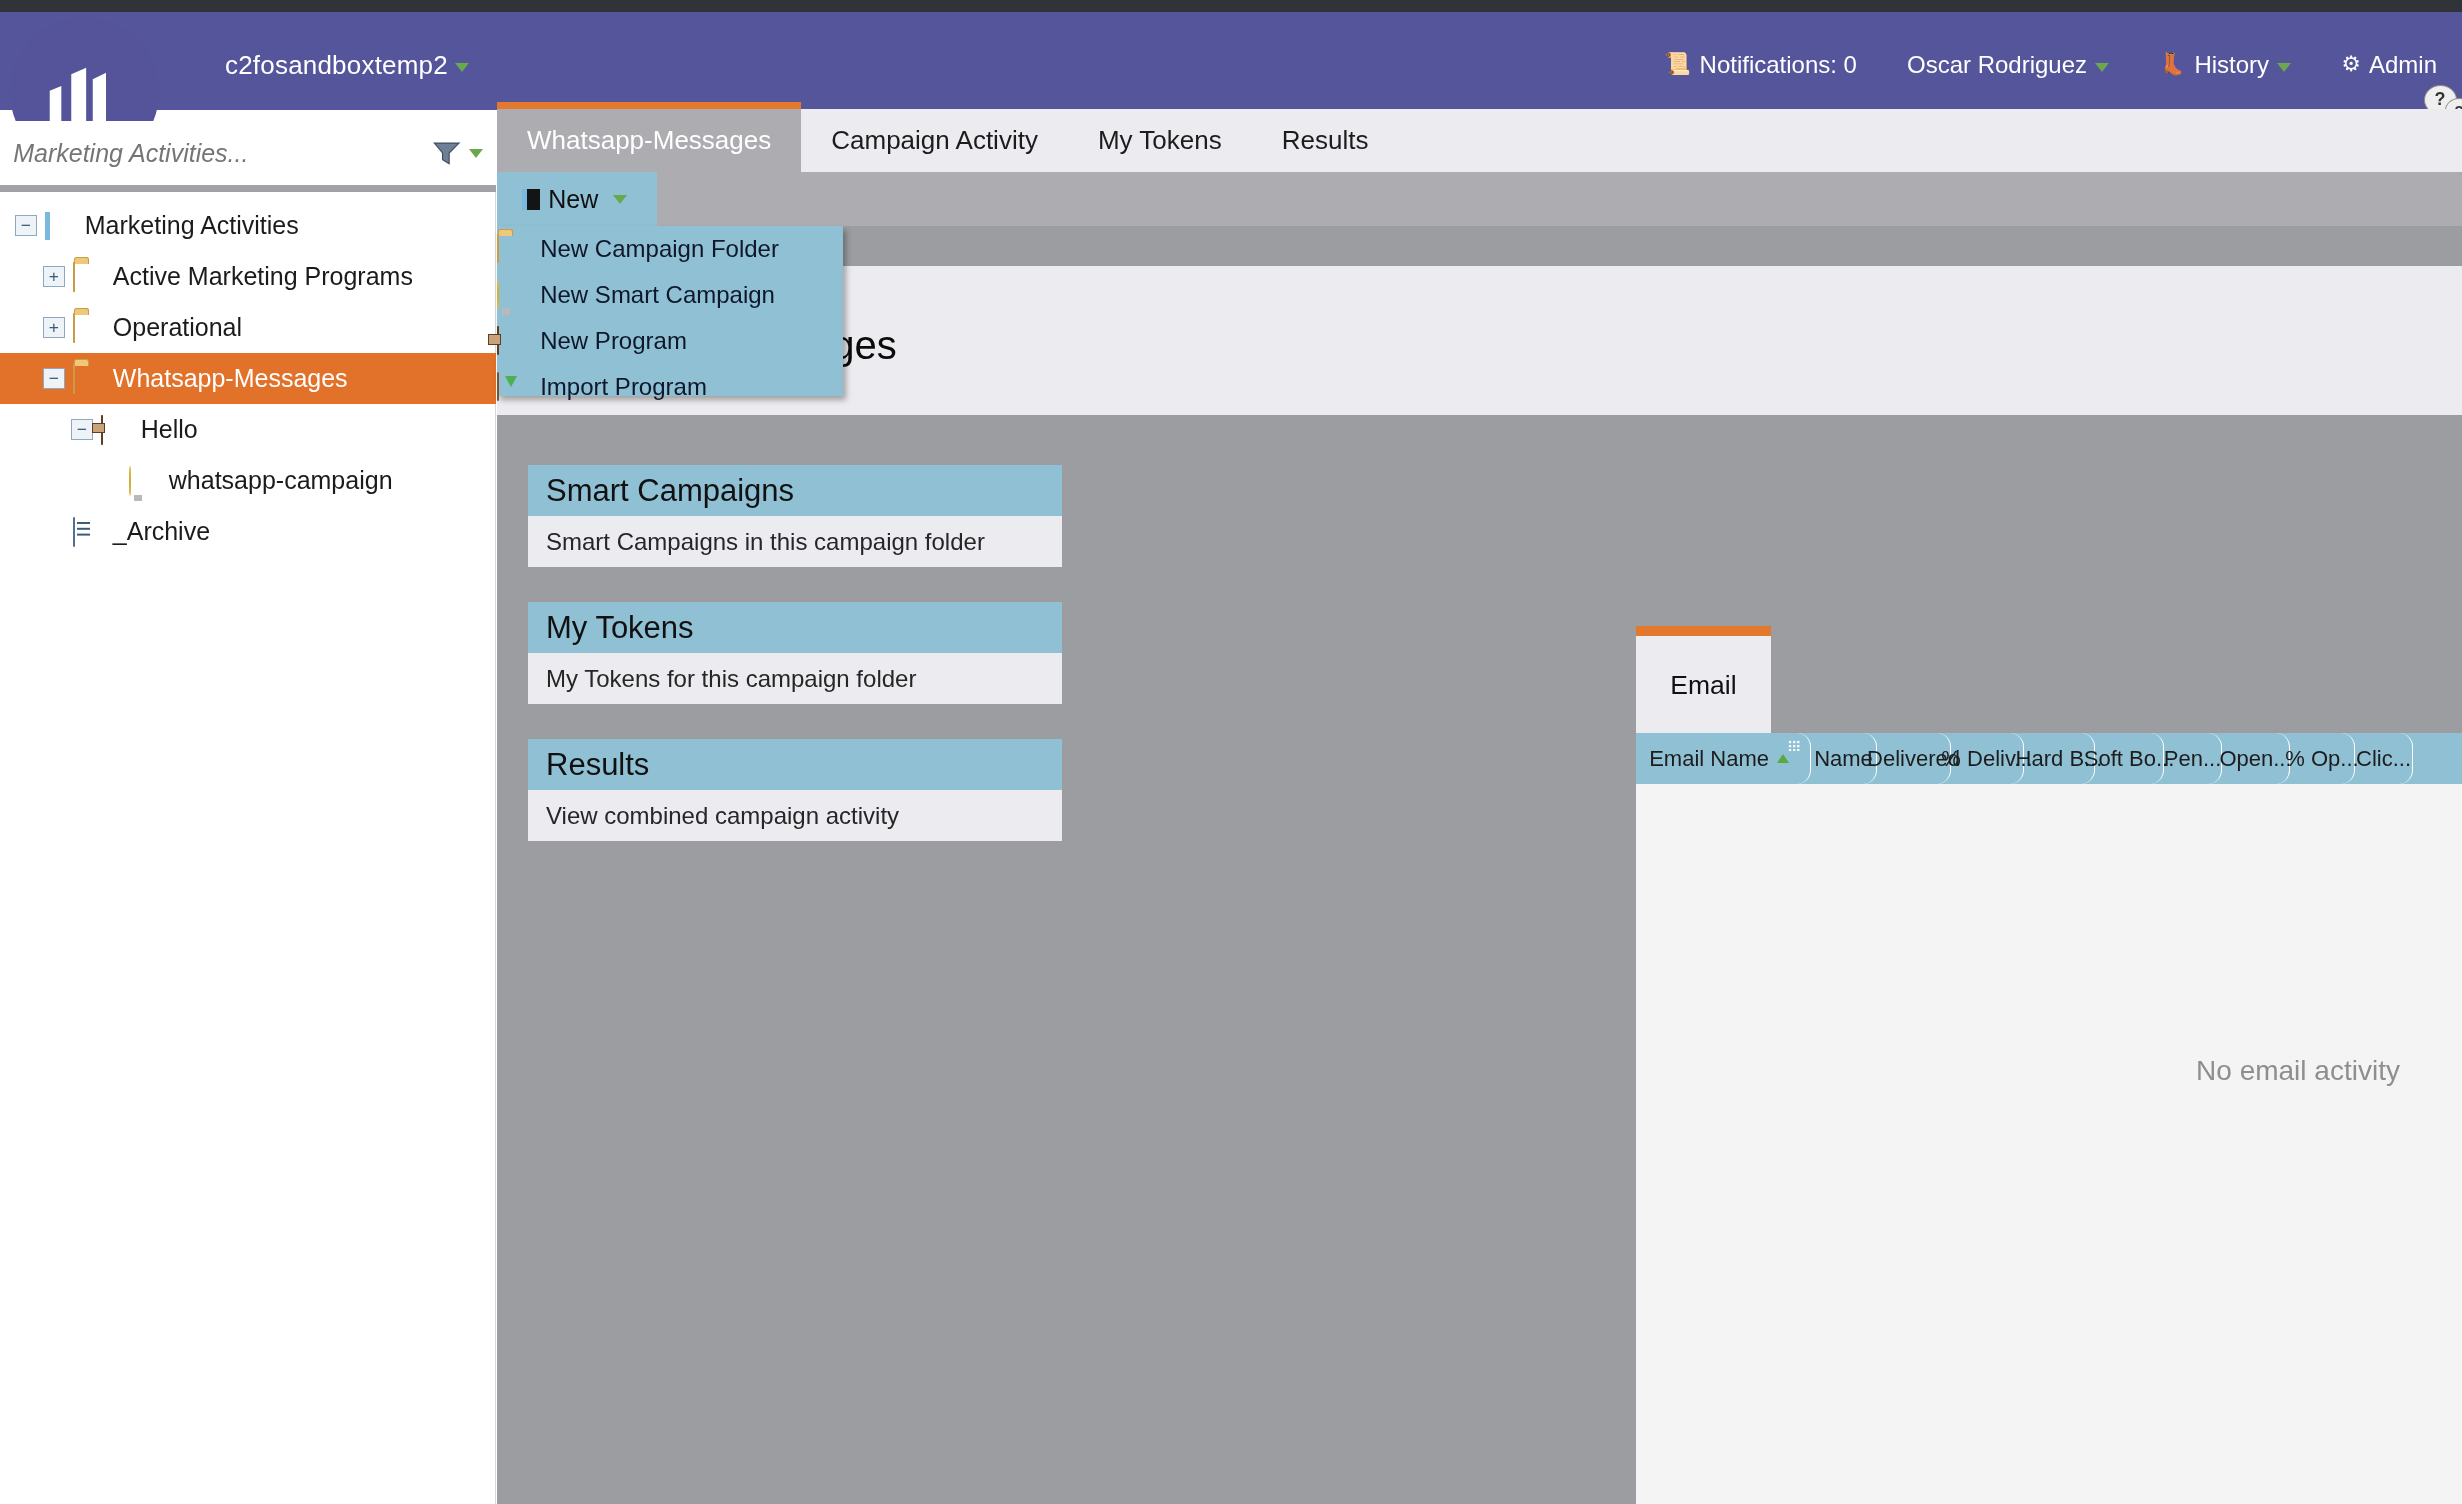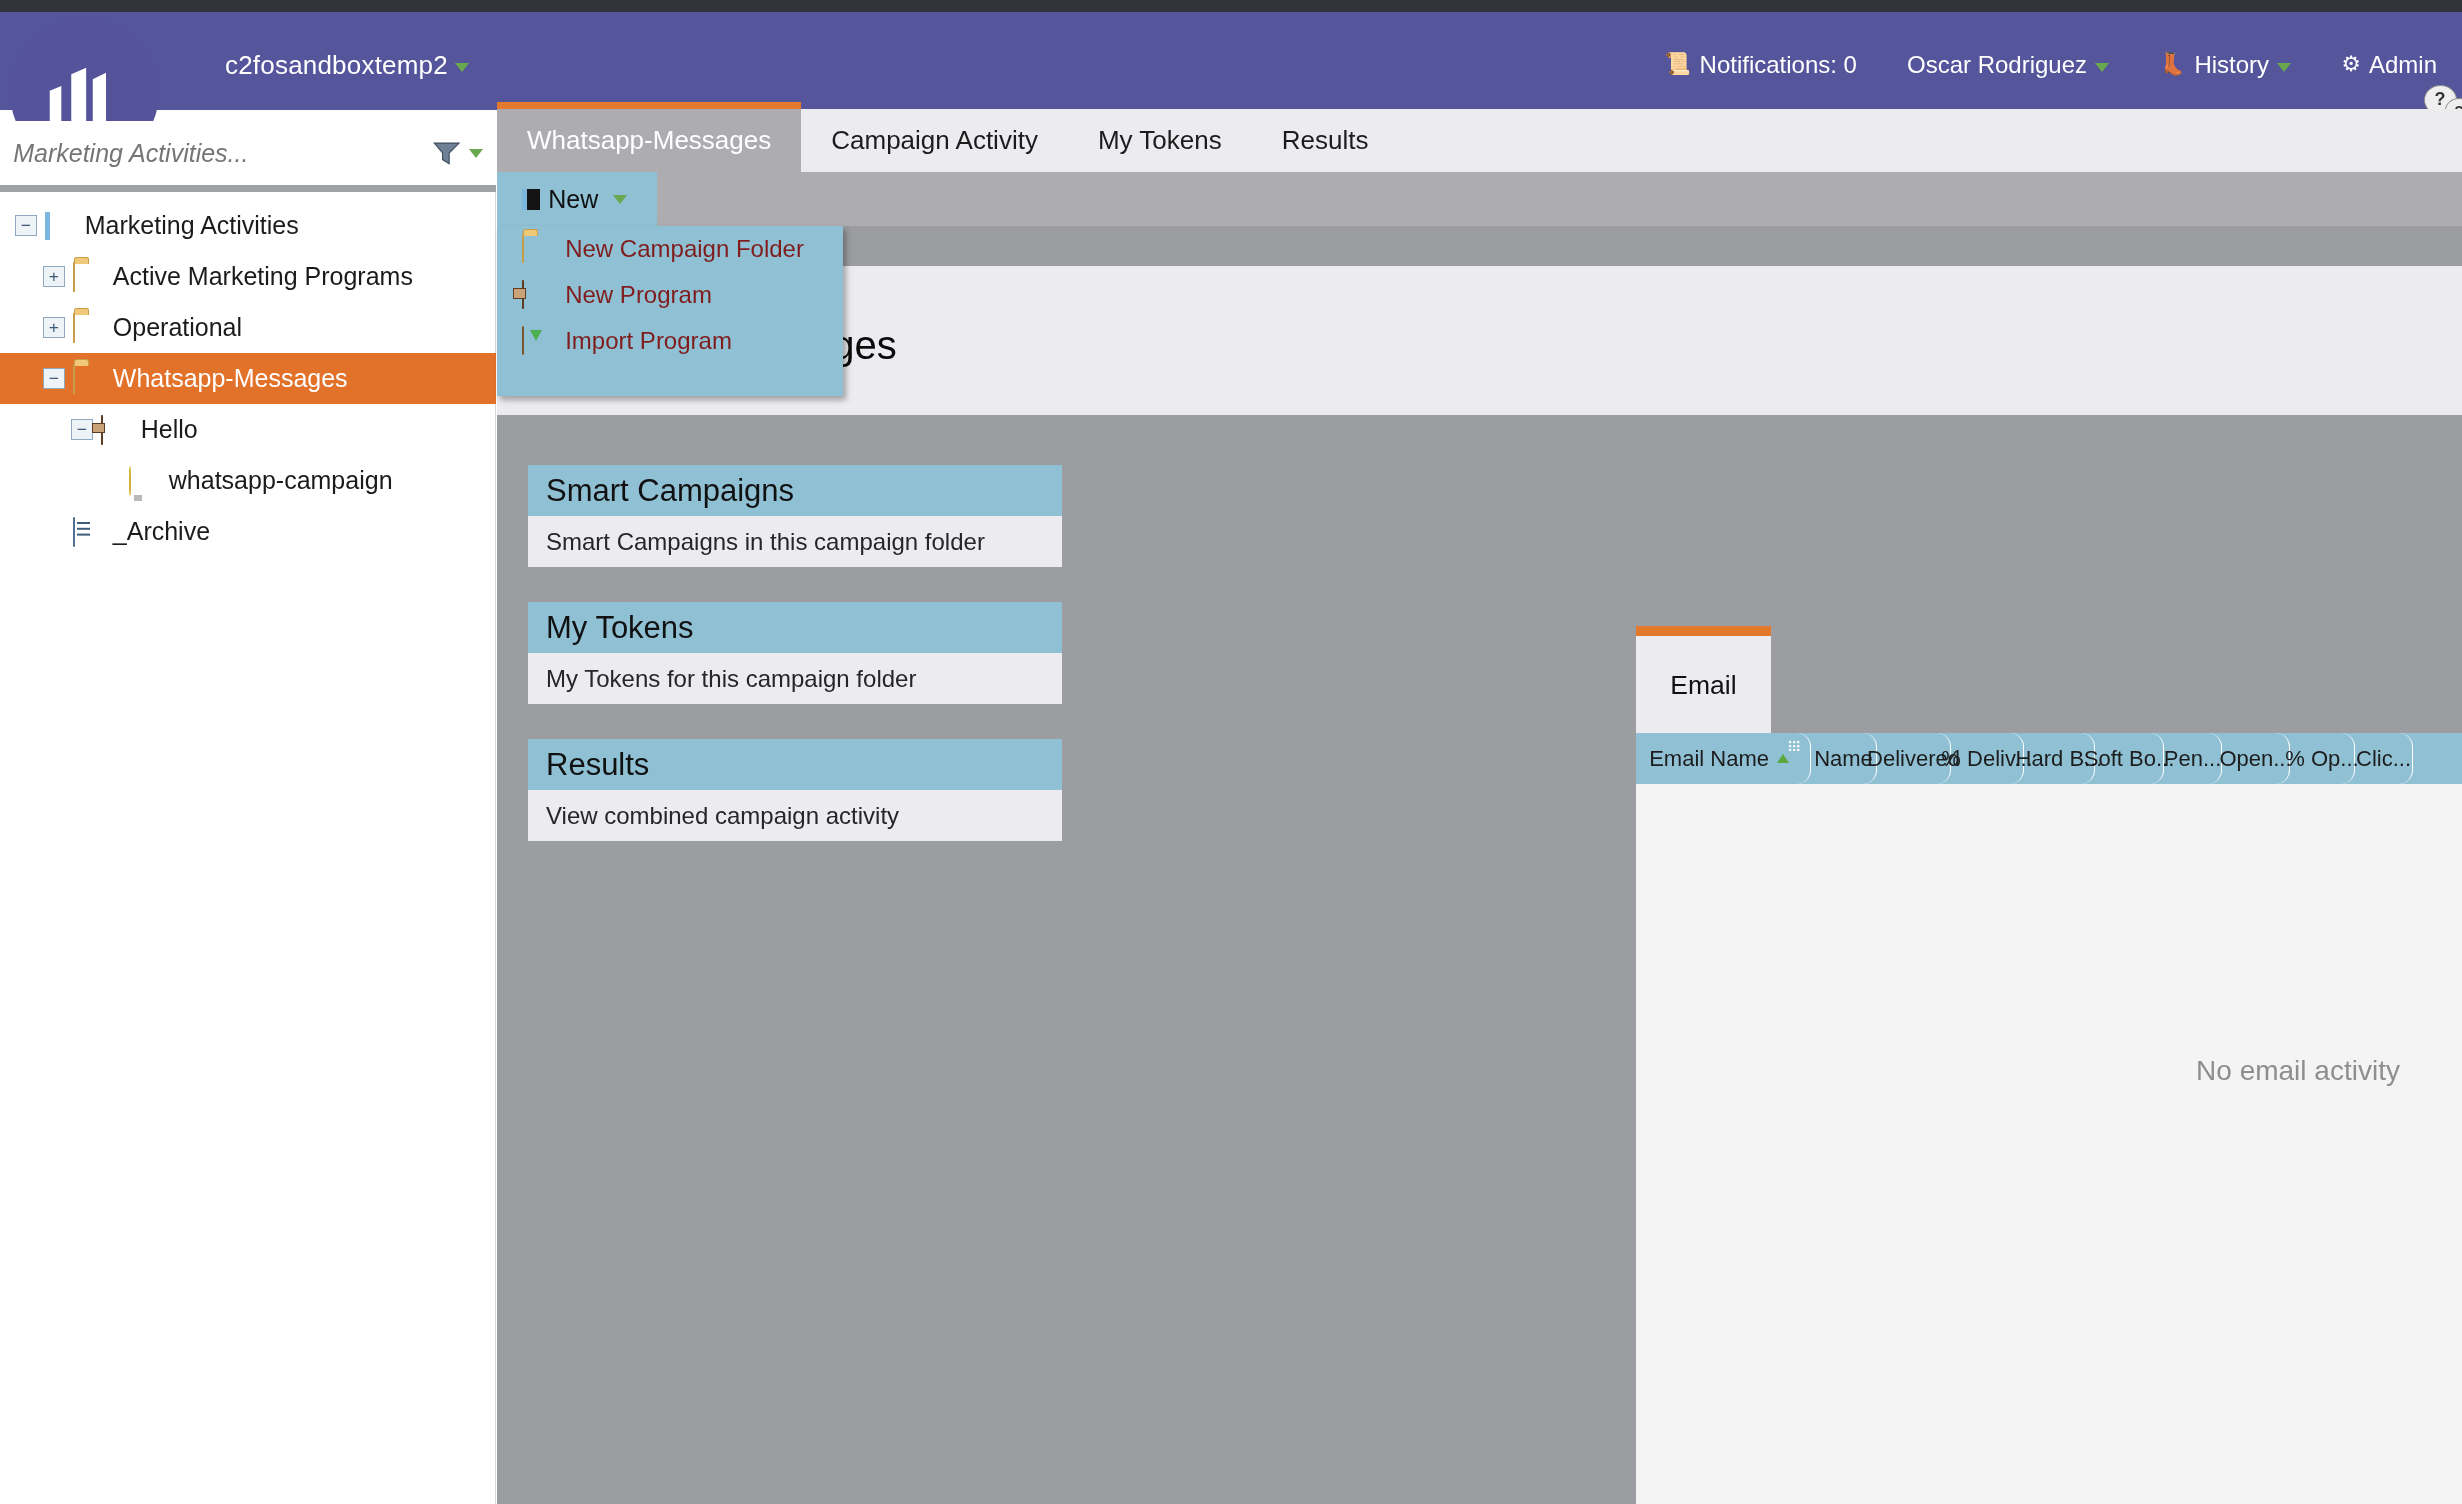--- a/index.html
+++ b/index.html
@@ -151,22 +151,22 @@
     width:0;height:0;border-left:7.4px solid transparent;border-right:7.4px solid transparent;
     border-top:9px solid #6aa84f; margin-left:6.6px;
   }
 
   
   .dropdown{
     position:absolute; left:0; top:117px; width:346px; height:170px;
     background:#8fc0d4; box-shadow:3.3px 4.1px 5.8px rgba(0,0,0,.32); z-index:40;
   }
   .dd-item{
-    display:flex; align-items:center; height:46px; padding-left:25px; gap:13.2px;
-    font-size:24px; color:#7f1d1d; cursor:pointer; white-space:nowrap;
+    display:flex; align-items:center; height:46px; gap:13.2px;
+    font-size:24px; color:#0f172a; cursor:pointer; white-space:nowrap;
   }
 
   
   .title-band-top{
     position:absolute; left:0; top:117px; width:1965px; height:40px; background:#9b9da1;
   }
   .title-band{
     position:absolute; left:0; top:157px; width:1965px; height:149px; background:#ececf0;
   }
   .page-title{
@@ -369,20 +369,26 @@
 
     <div class="dropdown">
       <div class="dd-item">
         <span class="nico" style="margin-right:0">
           <span class="ico-folder" style="margin-top:3.3px;"></span>
         </span>
         <span>New Campaign Folder</span>
       </div>
       <div class="dd-item">
         <span class="nico" style="margin-right:0">
+          <span class="ico-bulb"></span>
+        </span>
+        <span>New Smart Campaign</span>
+      </div>
+      <div class="dd-item">
+        <span class="nico" style="margin-right:0">
           <span class="ico-prog"></span>
         </span>
         <span>New Program</span>
       </div>
       <div class="dd-item">
         <span class="nico" style="margin-right:0">
           <span class="ico-progimp"></span>
         </span>
         <span>Import Program</span>
       </div>

